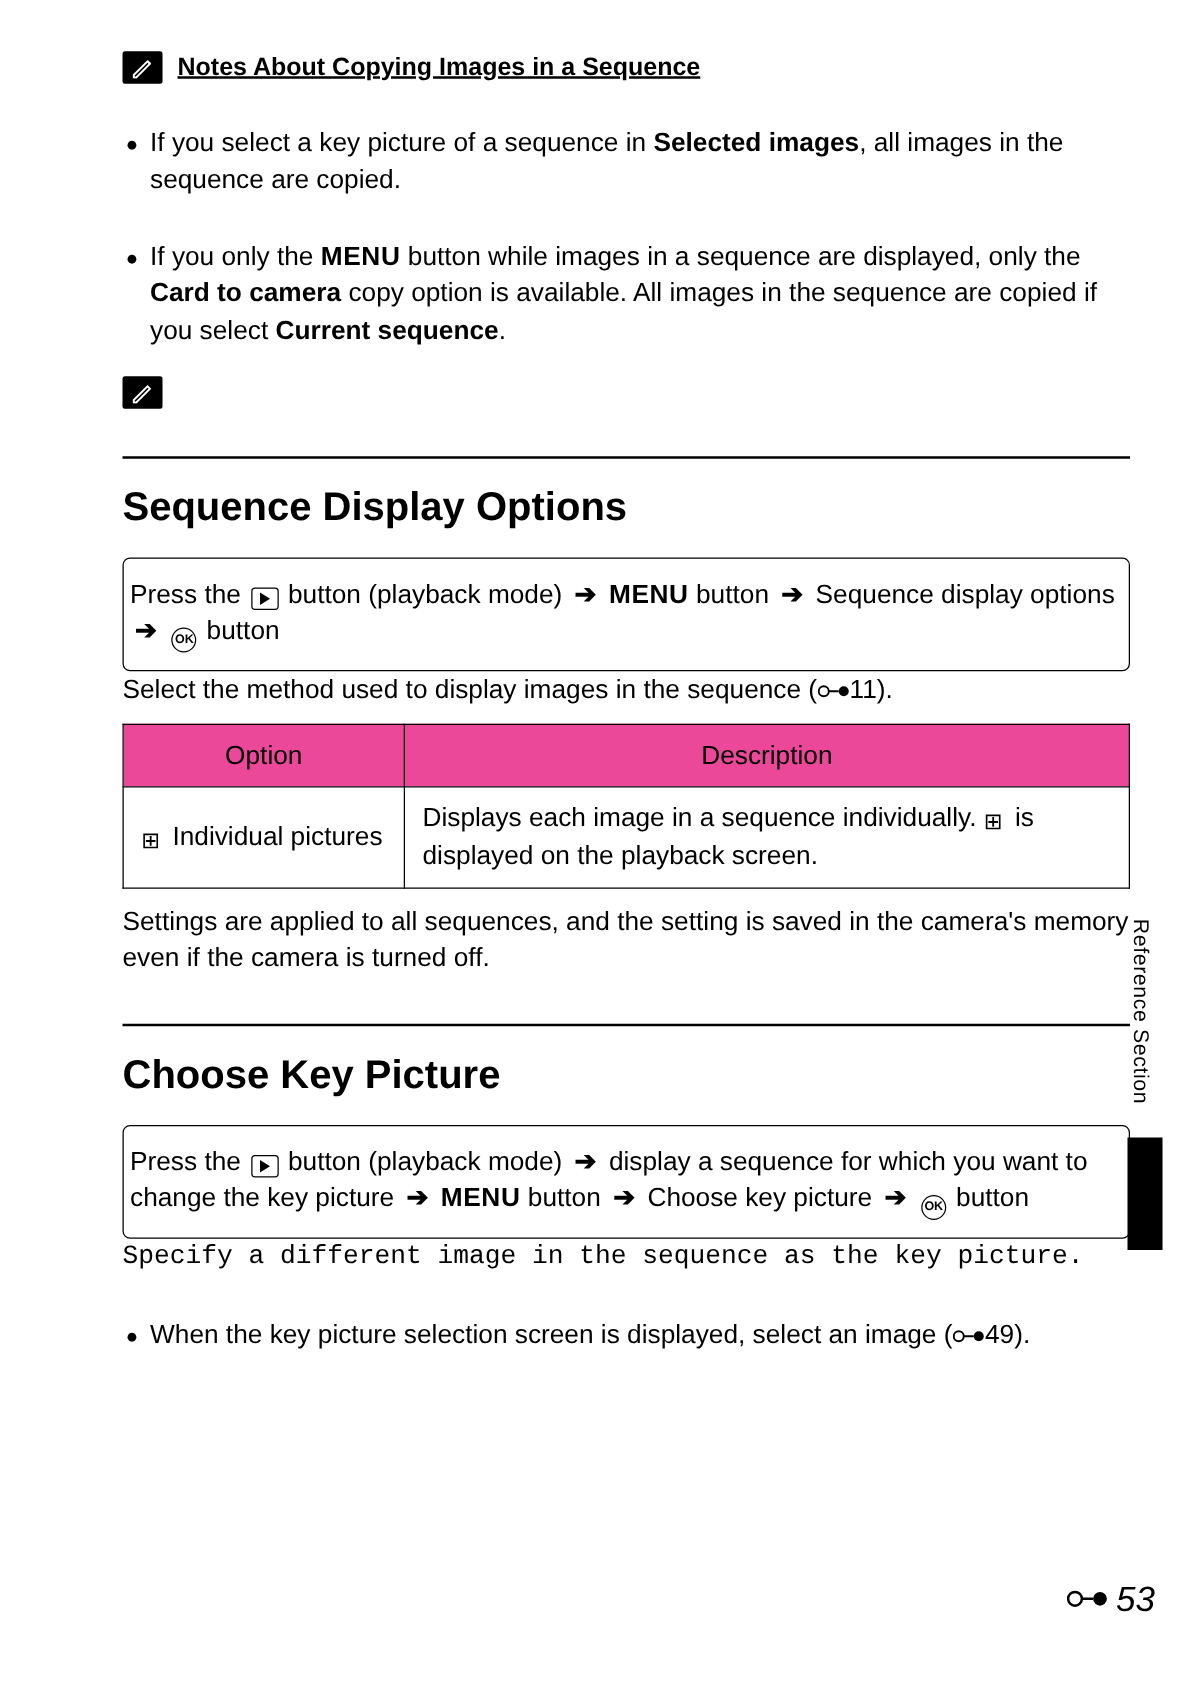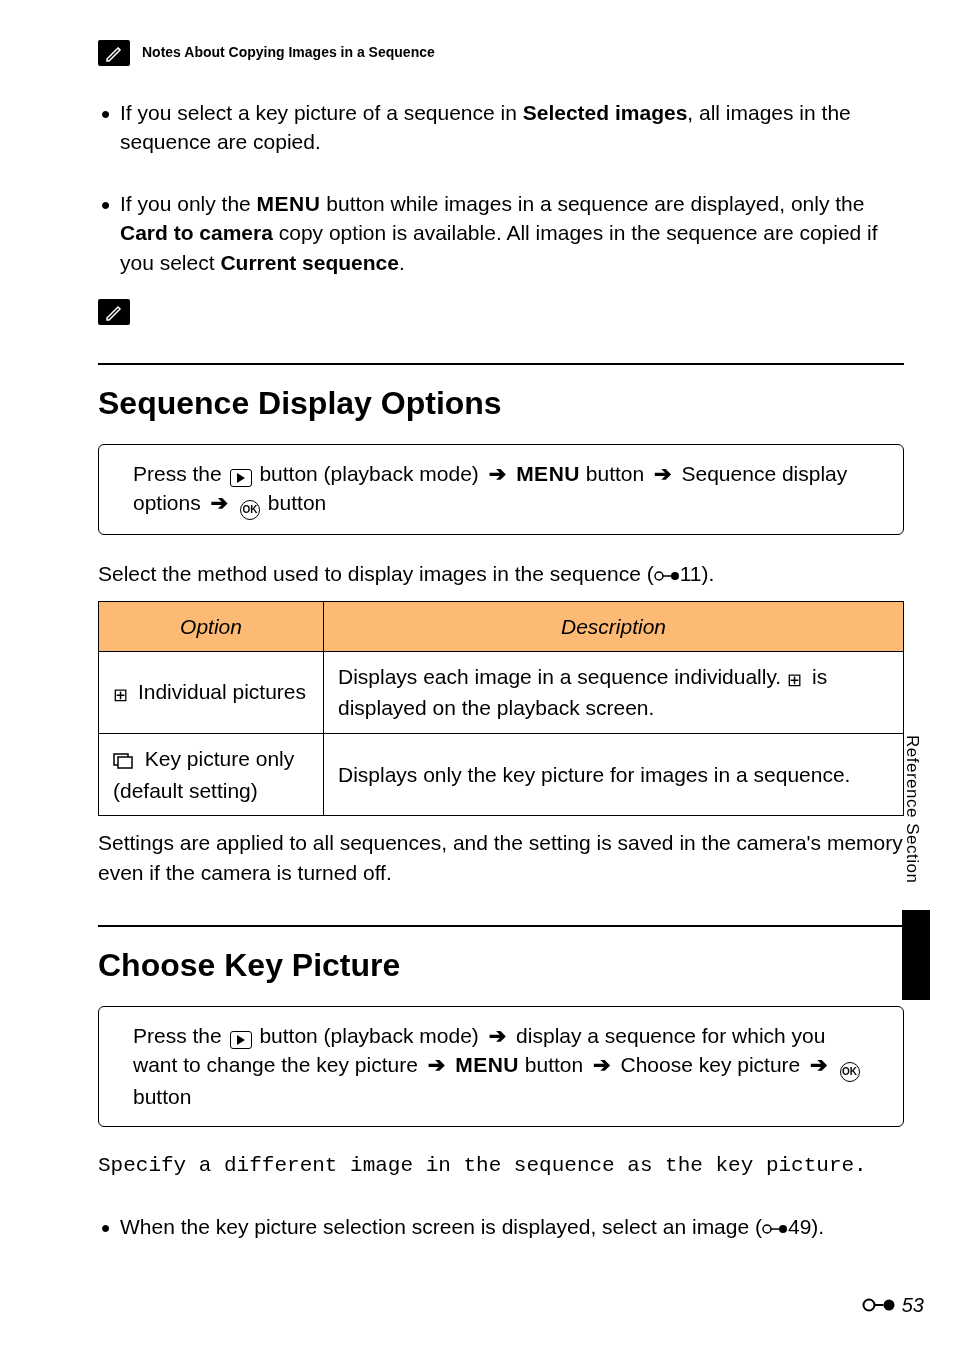--- a/index.html
+++ b/index.html
@@ -14,21 +14,22 @@
       font-size: 21px;
       line-height: 1.4;
     }
     .note-block { margin-bottom: 22px; }
     .note-heading {
       display: flex;
       align-items: center;
       gap: 12px;
       font-weight: 700;
       margin-bottom: 8px;
-      font-size: 14px;
+      font-size: 20px;
+      text-decoration: underline;
     }
     .pencil-icon-box {
       width: 32px;
       height: 26px;
       background: #000;
       border-radius: 2px;
       display: flex;
       align-items: center;
       justify-content: center;
     }
@@ -57,42 +58,40 @@
       margin: 38px 0 16px 0;
     }
     h2.section-heading {
       font-size: 32px;
       font-weight: 700;
       margin-bottom: 18px;
     }
     .nav-box {
       border: 1.5px solid #000;
       border-radius: 6px;
-      padding: 14px 34px;
-      margin-bottom: 24px;
+      padding: 14px 5px;
       font-weight: 400;
       font-size: 21px;
     }
     .arrow { font-weight: 700; margin: 0 4px; }
     .intro-text { margin-bottom: 10px; font-weight: 300; }
     table.options {
       width: 100%;
       border-collapse: collapse;
       margin-bottom: 12px;
     }
     table.options th, table.options td {
       border: 1.5px solid #000;
       padding: 10px 14px;
       vertical-align: middle;
     }
     table.options th {
       font-weight: 400;
       text-align: center;
-      background: #fdba74;
-      font-style: italic;
+      background: #ec4899;
     }
     table.options td { font-weight: 300; }
     table.options col.c1 { width: 225px; }
     .after-table { font-weight: 300; margin-bottom: 30px; }
     .side-tab {
       position: absolute;
       right: 30px;
       top: 735px;
       writing-mode: vertical-rl;
       font-size: 17px;
@@ -103,23 +102,23 @@
       position: absolute;
       right: 24px;
       top: 910px;
       width: 28px;
       height: 90px;
       background: #000;
     }
     .page-num {
       position: absolute;
       right: 30px;
-      bottom: 26px;
+      bottom: 46px;
       font-style: italic;
-      font-size: 20px;
+      font-size: 28px;
       font-weight: 400;
       display: flex;
       align-items: center;
       gap: 6px;
     }
     .ref-icon svg { display: block; }
     .play-icon {
       display: inline-flex;
       align-items: center;
       justify-content: center;
@@ -221,30 +220,20 @@
     <tr>
       <th>Option</th>
       <th>Description</th>
     </tr>
   </thead>
   <tbody>
     <tr>
       <td><span class="grid-icon">⊞</span><span> Individual pictures</span></td>
       <td><span>Displays each image in a sequence individually. </span><span class="grid-icon">⊞</span><span> is displayed on the playback screen.</span></td>
     </tr>
-    <tr>
-      <td>
-        <span class="stack-icon"><svg width="20" height="16" viewBox="0 0 20 16">
-              <rect x="1" y="1" width="14" height="11" fill="none" stroke="#000" stroke-width="1.5"></rect>
-              <rect x="5" y="4" width="14" height="11" fill="#fff" stroke="#000" stroke-width="1.5"></rect>
-            </svg></span><span> Key picture only</span><br>
-        <span>(default setting)</span>
-      </td>
-      <td>Displays only the key picture for images in a sequence.</td>
-    </tr>
   </tbody>
 </table>
 
 <p class="after-table">Settings are applied to all sequences, and the setting is saved in the camera's memory even if the camera is turned off.</p>
 
 <hr class="divider">
 
 <h2 class="section-heading">Choose Key Picture</h2>
 
 <div class="nav-box">

